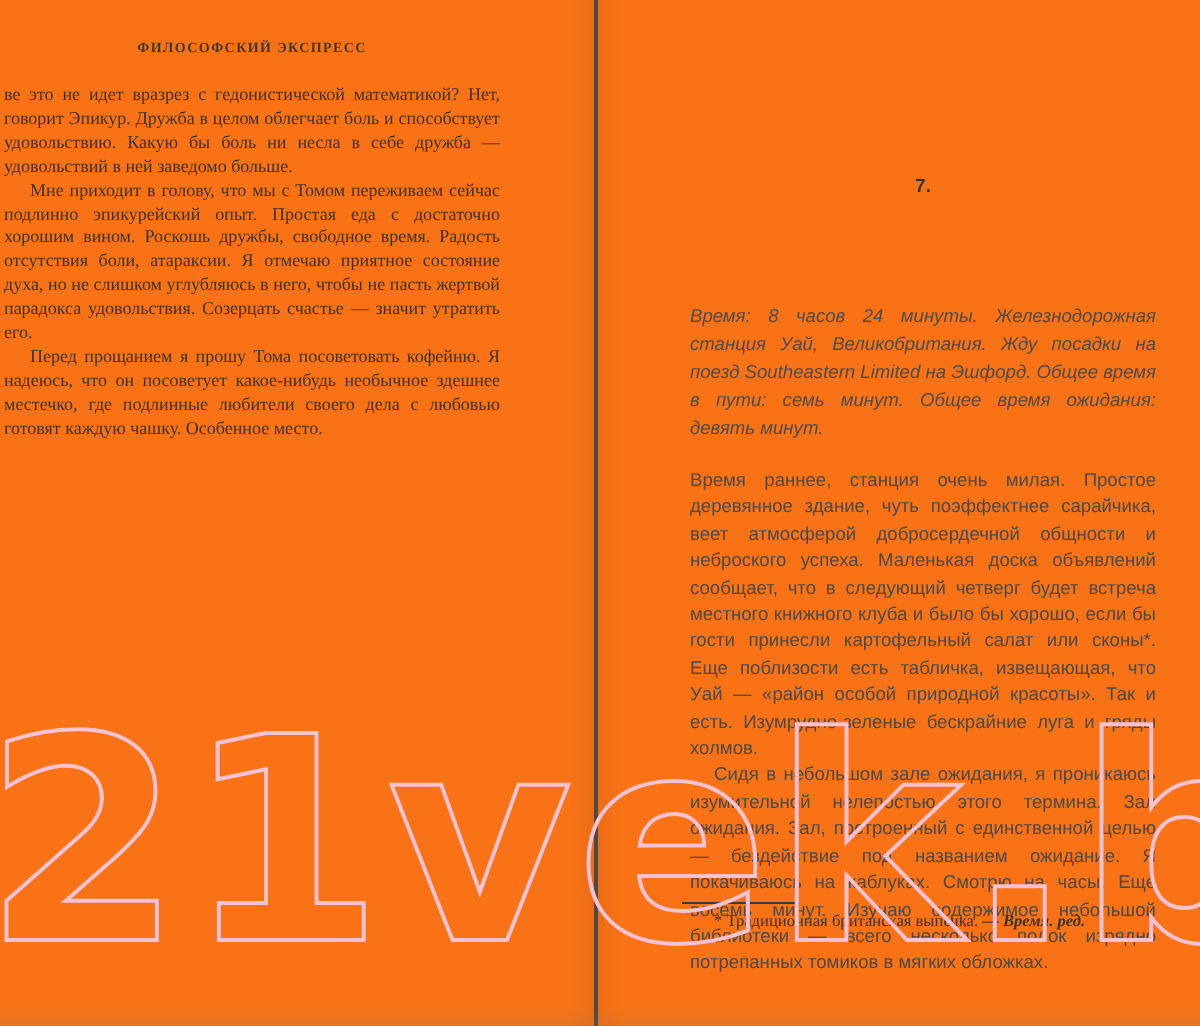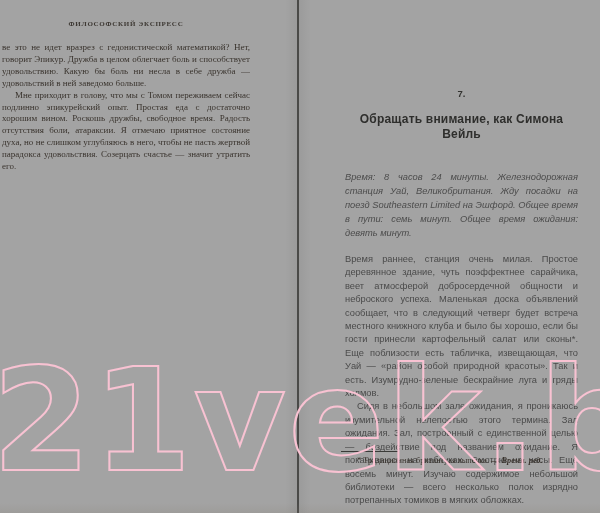--- a/index.html
+++ b/index.html
@@ -5,21 +5,21 @@
   html, body { margin: 0; padding: 0; }
   body {
     width: 600px; height: 513px;
     background: #fdfdfc;
     font-family: "Liberation Serif", serif;
     overflow: hidden;
   }
   .spread {
     position: relative;
     width: 600px; height: 513px;
-    background: #a3a3a3;
+    background: #f97316;
   }
   
   .running-header {
     position: absolute; left: 2px; top: 20px; width: 248px;
     text-align: center;
     font: bold 7px/9px "Liberation Serif", serif;
     letter-spacing: 0.7px;
     color: #3d3833;
   }
   .left-body {
@@ -55,21 +55,21 @@
     color: #333330;
   }
   .chapter-title {
     margin-top: 13px;
     text-align: center;
     font: bold 12px/15px "Liberation Sans", sans-serif;
     letter-spacing: 0.2px;
     color: #2e2e2c;
   }
   .intro-passage {
-    margin-top: 28px;
+    margin-top: 52px;
     font: italic 9.3px/14px "Liberation Sans", sans-serif;
     text-align: justify;
     color: #4c4c4c;
   }
   .right-body .para {
     margin: 0;
     font: 9.3px/13.4px "Liberation Sans", sans-serif;
     text-align: justify;
     color: #4a4a4a;
   }
@@ -114,31 +114,31 @@
 </head>
 <body>
 
 <div class="spread">
 
   <div>
     <div class="running-header">ФИЛОСОФСКИЙ ЭКСПРЕСС</div>
     <div class="left-body">
       <p class="no-indent">ве это не идет вразрез с гедонистической математикой? Нет, говорит Эпикур. Дружба в целом облегчает боль и способствует удовольствию. Какую бы боль ни несла в себе дружба — удовольствий в ней заведомо больше.</p>
       <p>Мне приходит в голову, что мы с Томом переживаем сейчас подлинно эпикурейский опыт. Простая еда с достаточно хорошим вином. Роскошь дружбы, свободное время. Радость отсутствия боли, атараксии. Я отмечаю приятное состояние духа, но не слишком углубляюсь в него, чтобы не пасть жертвой парадокса удовольствия. Созерцать счастье — значит утратить его.</p>
+      <p>Перед прощанием я прошу Тома посоветовать кофейню. Я надеюсь, что он посоветует какое-нибудь необычное здешнее местечко, где подлинные любители своего дела с любовью готовят каждую чашку. Особенное место.</p>
     </div>
   </div>
 
   <div class="gutter-shadow-l"></div>
   <div class="gutter-shadow-r"></div>
   <div class="gutter-line"></div>
 
   <div>
     <div class="right-body">
       <div class="chapter-number">7.</div>
-      <div class="chapter-title">Обращать внимание, как Симона Вейль</div>
       <div class="intro-passage">Время: 8 часов 24 минуты. Железнодорожная станция Уай, Великобритания. Жду посадки на поезд Southeastern Limited на Эшфорд. Общее время в пути: семь минут. Общее время ожидания: девять минут.</div>
       <p class="para first">Время раннее, станция очень милая. Простое деревянное здание, чуть поэффектнее сарайчика, веет атмосферой добросердечной общности и неброского успеха. Маленькая доска объявлений сообщает, что в следующий четверг будет встреча местного книжного клуба и было бы хорошо, если бы гости принесли картофельный салат или сконы*. Еще поблизости есть табличка, извещающая, что Уай — «район особой природной красоты». Так и есть. Изумрудно-зеленые бескрайние луга и гряды холмов.</p>
       <p class="para indent">Сидя в небольшом зале ожидания, я проникаюсь изумительной нелепостью этого термина. Зал ожидания. Зал, построенный с единственной целью — бездействие под названием ожидание. Я покачиваюсь на каблуках. Смотрю на часы. Еще восемь минут. Изучаю содержимое небольшой библиотеки — всего несколько полок изрядно потрепанных томиков в мягких обложках.</p>
     </div>
 
     <div class="footnote">
       <div class="footnote-rule"></div>
       <span class="footnote-main">* Традиционная британская выпечка. </span><span class="footnote-attr">— Время. ред.</span>
     </div>
 

